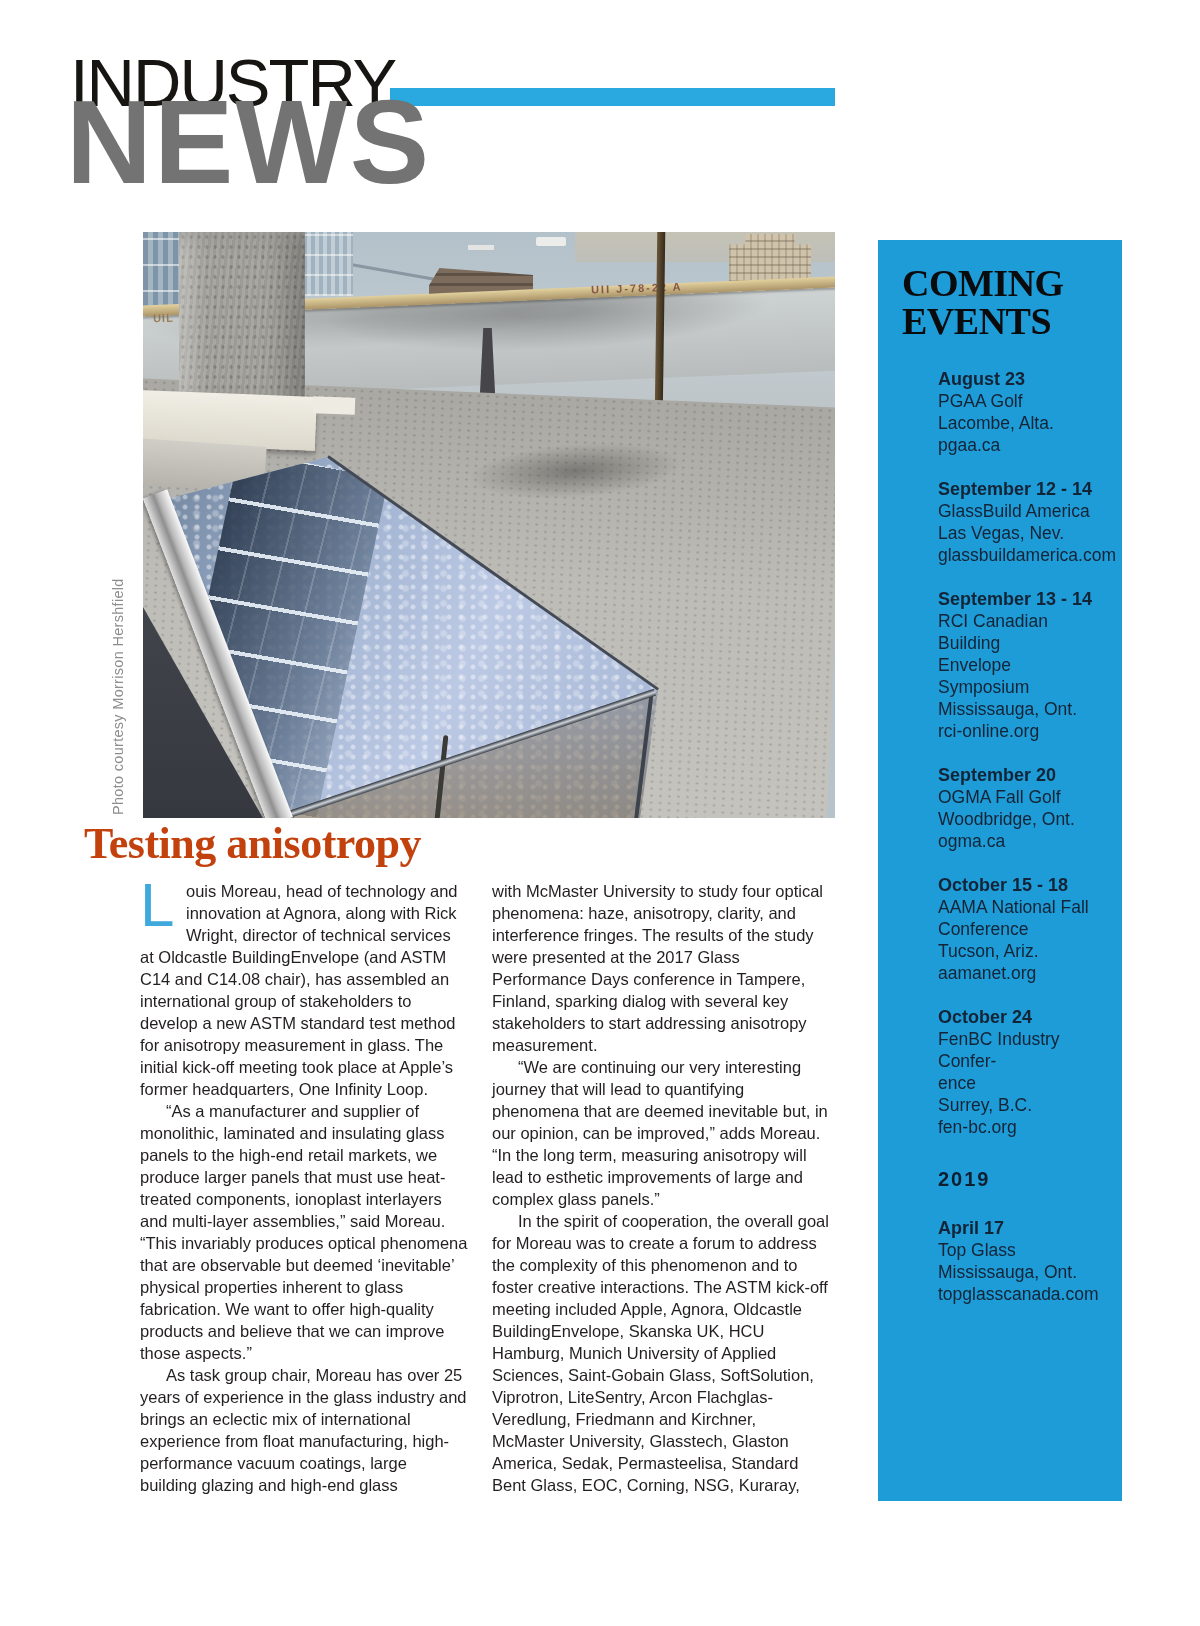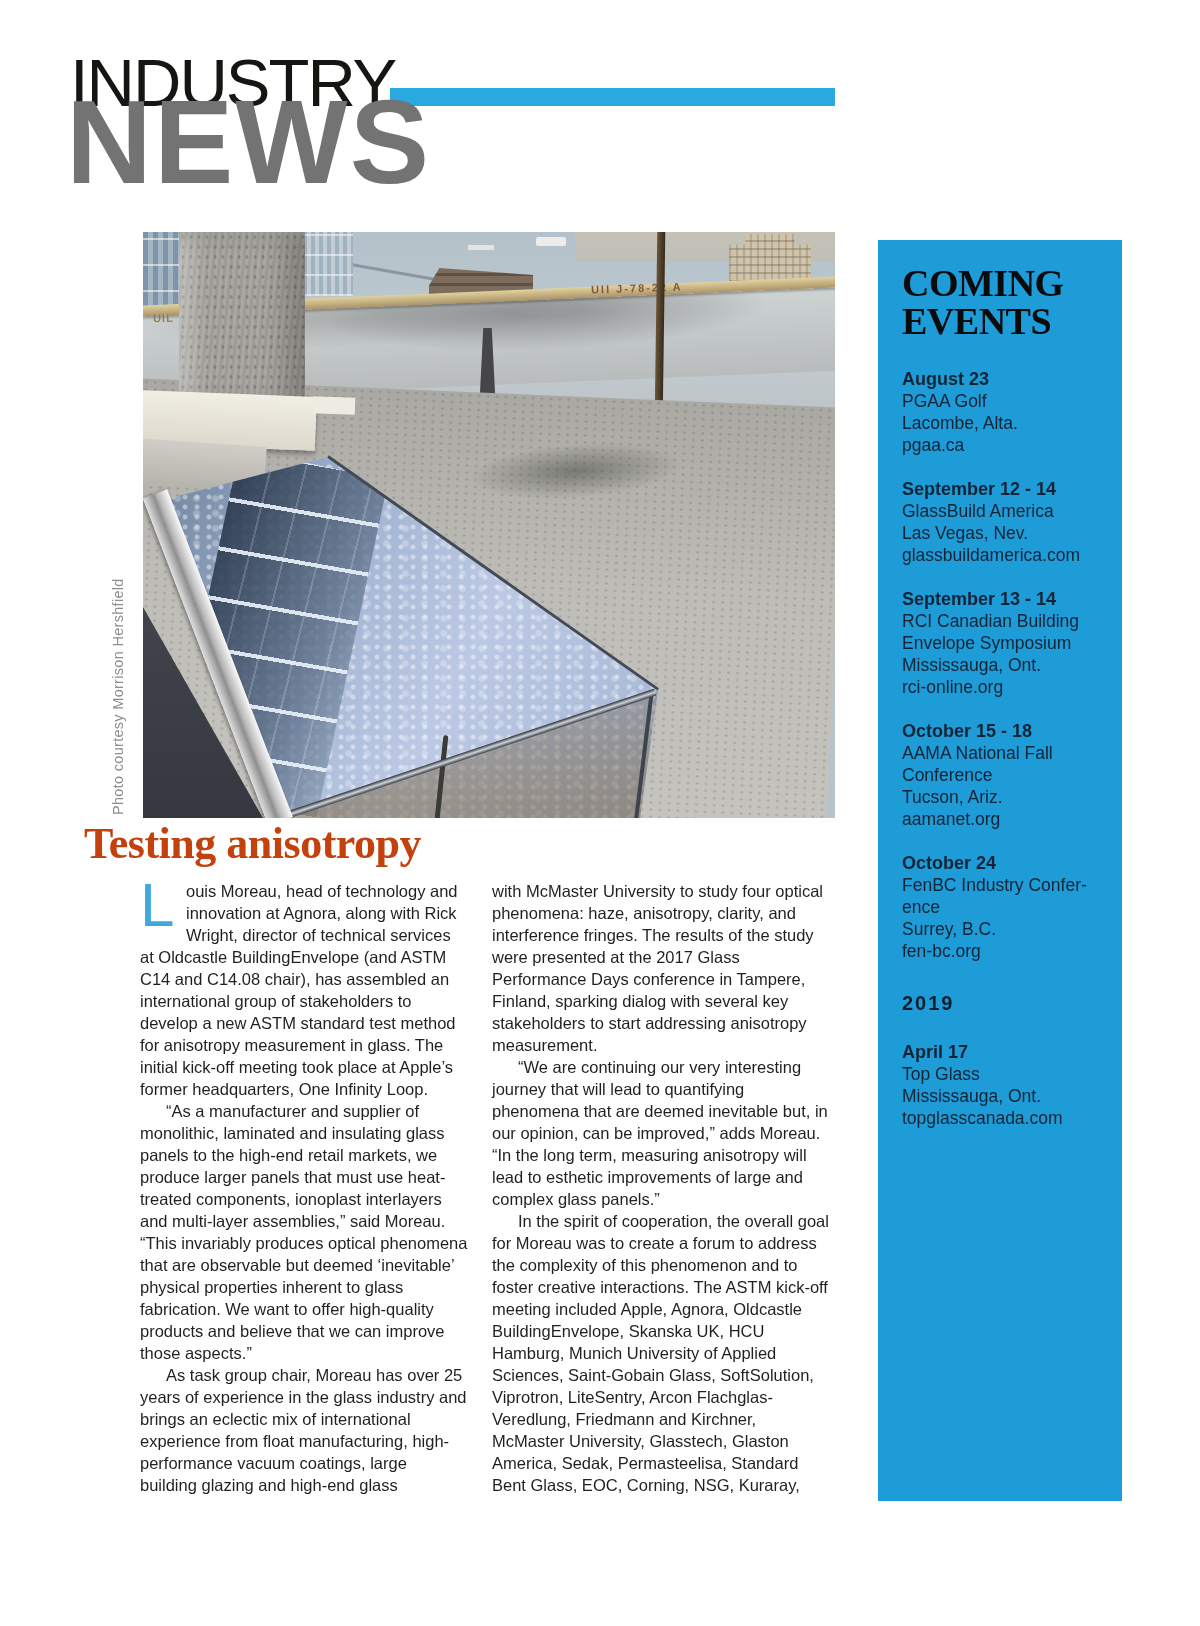--- a/index.html
+++ b/index.html
@@ -108,21 +108,21 @@
   .col p{margin:0;}
   .col p.indent{text-indent:26px;}
   .dropcap{float:left;font-size:62px;line-height:44px;height:44px;width:42px;color:#3fa9dc;
         font-weight:400;margin:3px 4px 0 0;}
 
   
   .events-box{position:absolute;left:878px;top:240px;width:244px;height:1292px;background:#1e9cd8;
         box-sizing:border-box;padding:24px 18px 0 24px;}
   .events-title{margin:0;font-family:"Liberation Serif",serif;font-size:38px;line-height:38px;
         font-weight:bold;color:#0a0b0d;letter-spacing:-.5px;}
-  .events{margin-top:28px;color:#132436;}
+  .events{margin-top:28px;color:#132436;margin-left:36px;}
   .event{margin-bottom:22px;}
   .ev-date{font-size:18px;font-weight:bold;line-height:22px;}
   .ev-line{font-size:17.5px;line-height:22px;}
   .ev-year{font-size:20px;font-weight:bold;letter-spacing:2px;color:#0d1f30;margin:30px 0 26px;}
 
   
   .footer-rule{position:absolute;left:0;top:1550px;width:1200px;height:3px;background:#1e9cd8;}
   .footer{position:absolute;left:70px;top:1562px;font-size:17.5px;color:#232021;}
   .pagenum{font-size:21px;font-weight:bold;margin-right:16px;}
   .sep{margin:0 6px;}
@@ -202,20 +202,26 @@
           <div class="ev-line">glassbuildamerica.com</div>
         </div>
         <div class="event">
           <div class="ev-date">September 13 - 14</div>
           <div class="ev-line">RCI Canadian Building</div>
           <div class="ev-line">Envelope Symposium</div>
           <div class="ev-line">Mississauga, Ont.</div>
           <div class="ev-line">rci-online.org</div>
         </div>
         <div class="event">
+          <div class="ev-date">September 20</div>
+          <div class="ev-line">OGMA Fall Golf</div>
+          <div class="ev-line">Woodbridge, Ont.</div>
+          <div class="ev-line">ogma.ca</div>
+        </div>
+        <div class="event">
           <div class="ev-date">October 15 - 18</div>
           <div class="ev-line">AAMA National Fall</div>
           <div class="ev-line">Conference</div>
           <div class="ev-line">Tucson, Ariz.</div>
           <div class="ev-line">aamanet.org</div>
         </div>
         <div class="event">
           <div class="ev-date">October 24</div>
           <div class="ev-line">FenBC Industry Confer-</div>
           <div class="ev-line">ence</div>

